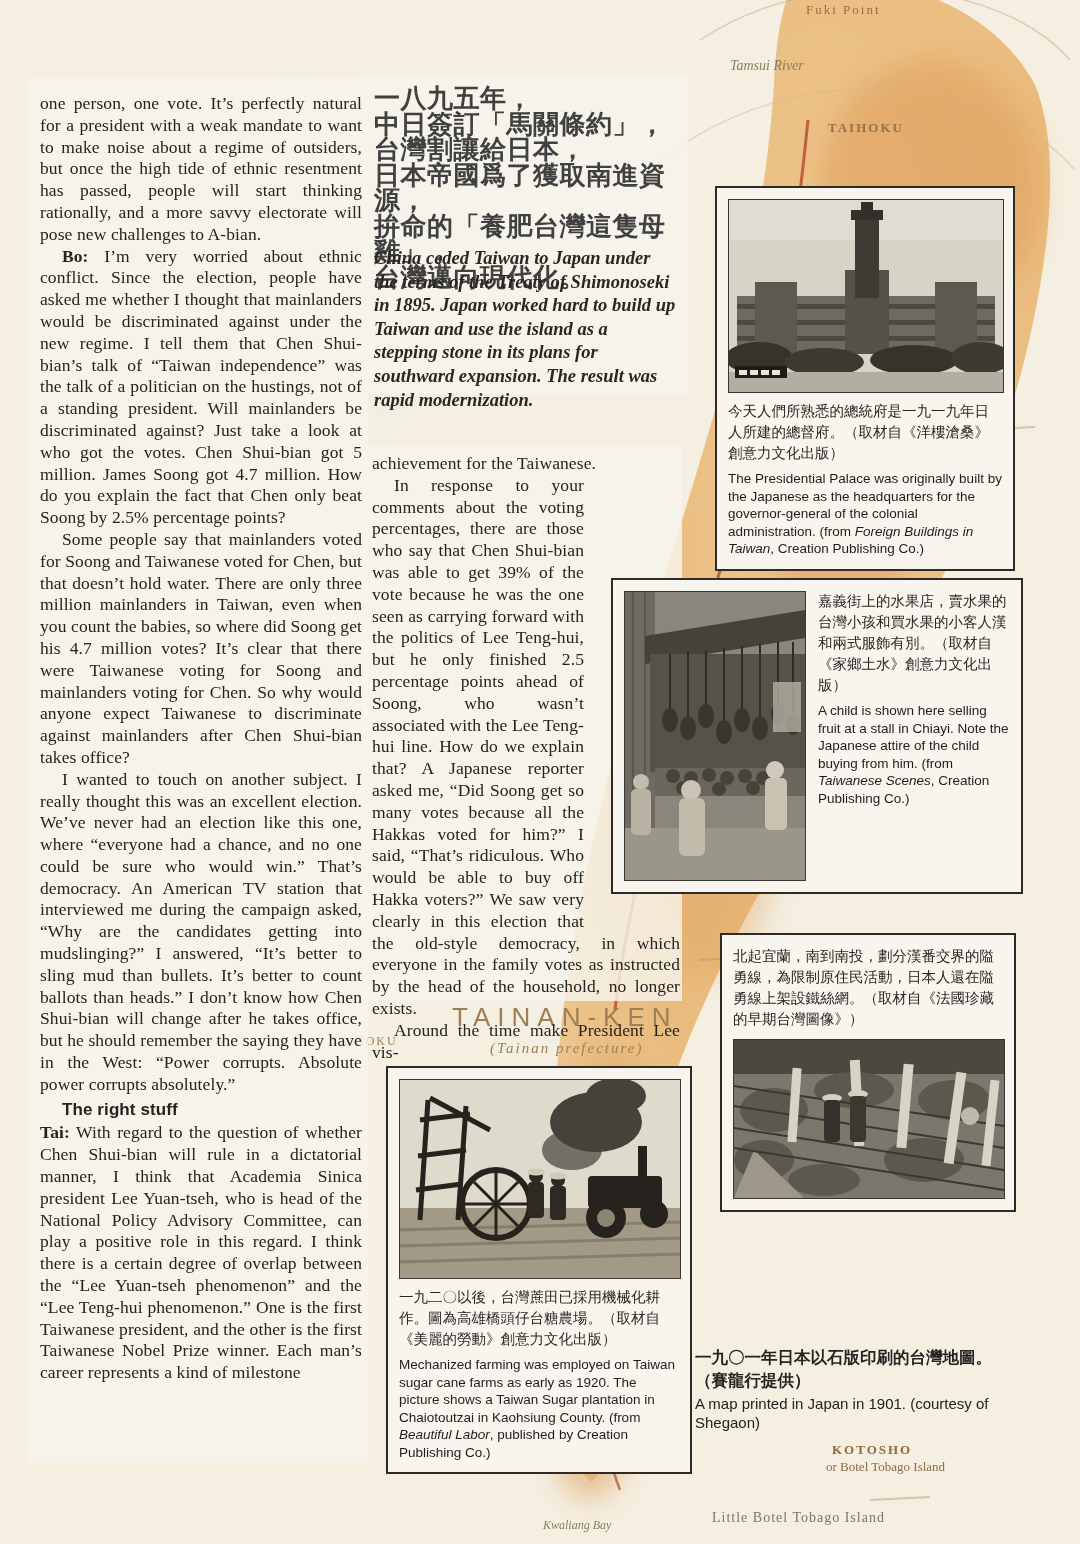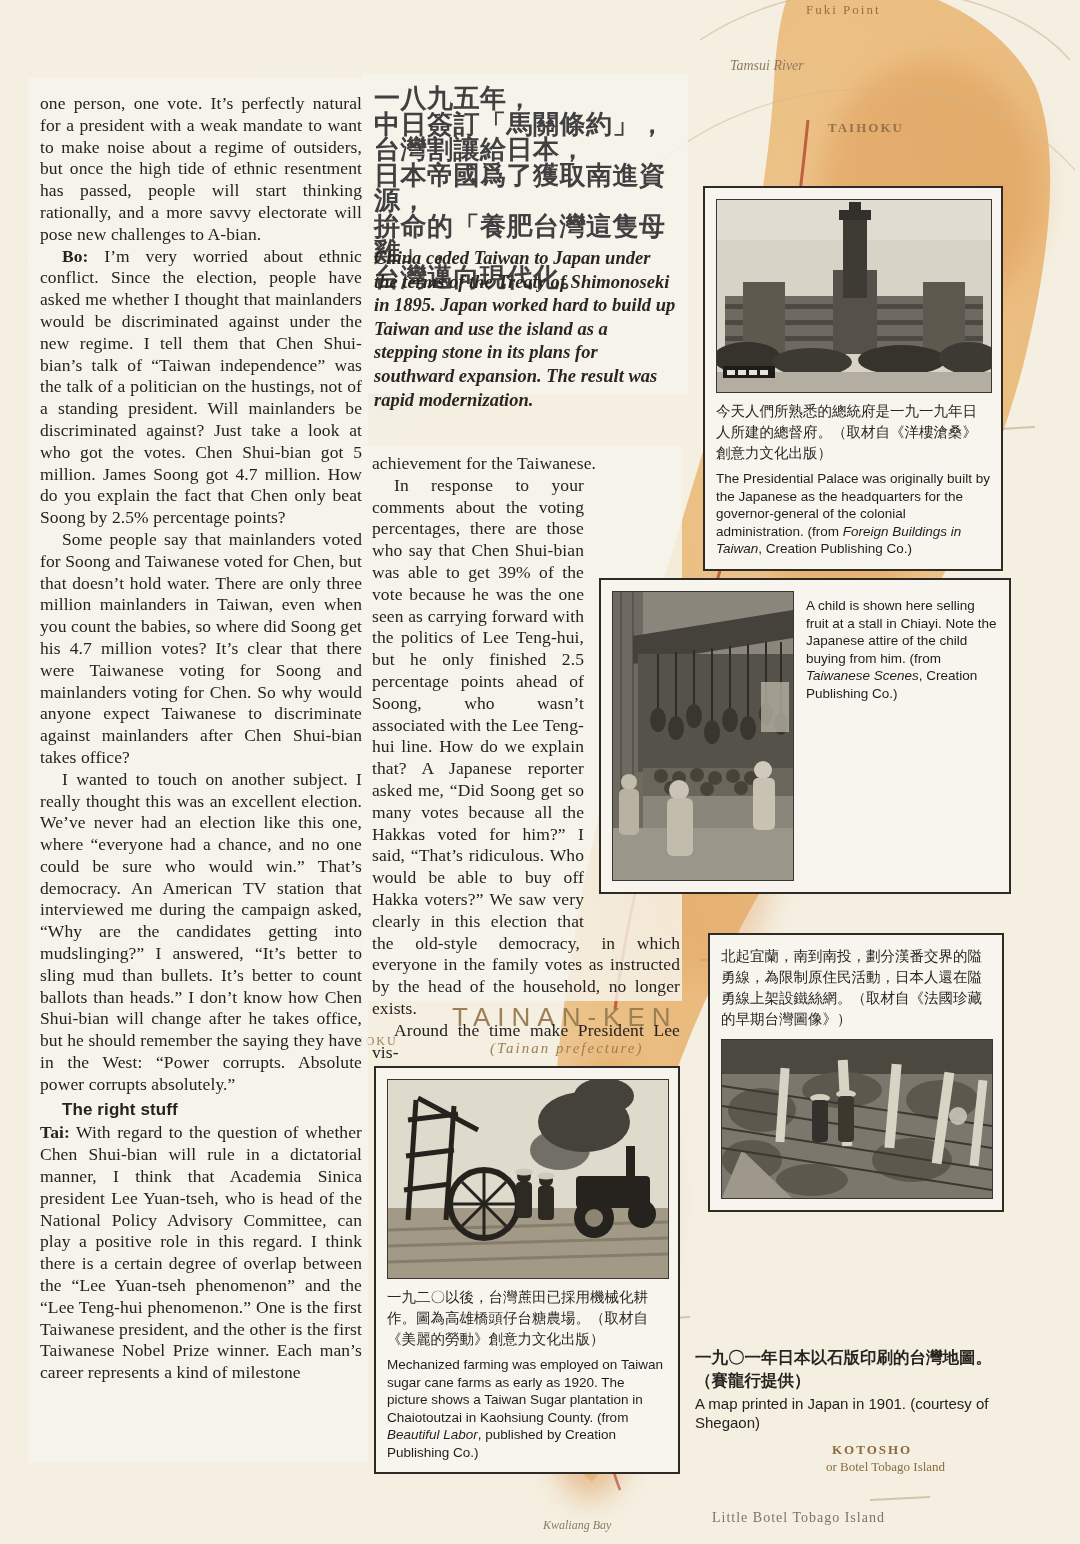--- a/index.html
+++ b/index.html
@@ -20,21 +20,21 @@
   .subhead{font-family:"Liberation Sans",sans-serif;font-weight:bold;
            font-size:17px;margin:3px 0 2px 0;text-indent:22px;text-align:left;}
   .cn-head{position:absolute;z-index:3;font-family:"DejaVu Sans",sans-serif;
            font-weight:bold;font-size:26px;line-height:25.5px;color:#404040;
            white-space:pre-line;letter-spacing:.5px;}
   .intro-it{position:absolute;z-index:3;font-style:italic;font-weight:bold;
             font-size:18.5px;line-height:23.6px;color:#2c2620;text-align:left;}
   .fl-spacer{float:right;width:88px;height:360px;margin:95px 0 0 8px;}
   
   .pbox{position:absolute;z-index:4;background:#f8f5ee;border:2px solid #2e2b27;
-        box-sizing:border-box;padding:11px;}
+        box-sizing:border-box;padding:11px;margin-left:12px;}
   .photo{border:1px solid #3a3733;display:block;}
   .cap-zh{font-family:"DejaVu Sans",sans-serif;font-size:14.5px;line-height:21px;
           color:#2a2723;margin-top:8px;}
   .cap-en{font-family:"Liberation Sans",sans-serif;font-size:13.5px;line-height:17.5px;
           color:#1f1d1a;margin-top:6px;}
   .cap-en i{font-style:italic;}
   
   .map-credit{position:absolute;z-index:3;width:340px;}
   .map-credit .zh{font-family:"DejaVu Sans",sans-serif;font-weight:bold;
                   font-size:16.5px;line-height:23px;color:#262320;}
@@ -223,20 +223,21 @@
         <g>
           <circle cx="66" cy="198" r="10" fill="#c9c4b5"></circle>
           <rect x="54" y="206" width="26" height="58" rx="6" fill="#c2bcad"></rect>
           <circle cx="150" cy="178" r="9" fill="#cfcabc"></circle>
           <rect x="140" y="186" width="22" height="52" rx="5" fill="#c8c2b2"></rect>
           <circle cx="16" cy="190" r="8" fill="#c2bcad"></circle>
           <rect x="6" y="197" width="20" height="46" rx="5" fill="#b8b2a2"></rect>
         </g>
       </svg>
       <div style="flex:1;">
+        <div class="cap-zh" style="margin-top:0;">嘉義街上的水果店，賣水果的台灣小孩和買水果的小客人漢和兩式服飾有別。（取材自《家鄉土水》創意力文化出版）</div>
         <div class="cap-en"><span>A child is shown here selling fruit at a stall in Chiayi. Note the Japanese attire of the child buying from him. (from </span><i>Taiwanese Scenes</i><span>, Creation Publishing Co.)</span></div>
       </div>
     </div>
   </div>
 
   <div class="pbox" style="left:708px;top:933px;width:296px;">
     <div class="cap-zh" style="margin-top:0;">北起宜蘭，南到南投，劃分漢番交界的隘勇線，為限制原住民活動，日本人還在隘勇線上架設鐵絲網。（取材自《法國珍藏的早期台灣圖像》）</div>
     <svg class="photo" width="270" height="158" viewBox="0 0 270 158" style="margin-top:9px;">
       <rect width="270" height="158" fill="#7b776c"></rect>
       <rect width="270" height="34" fill="#4b4840"></rect>

